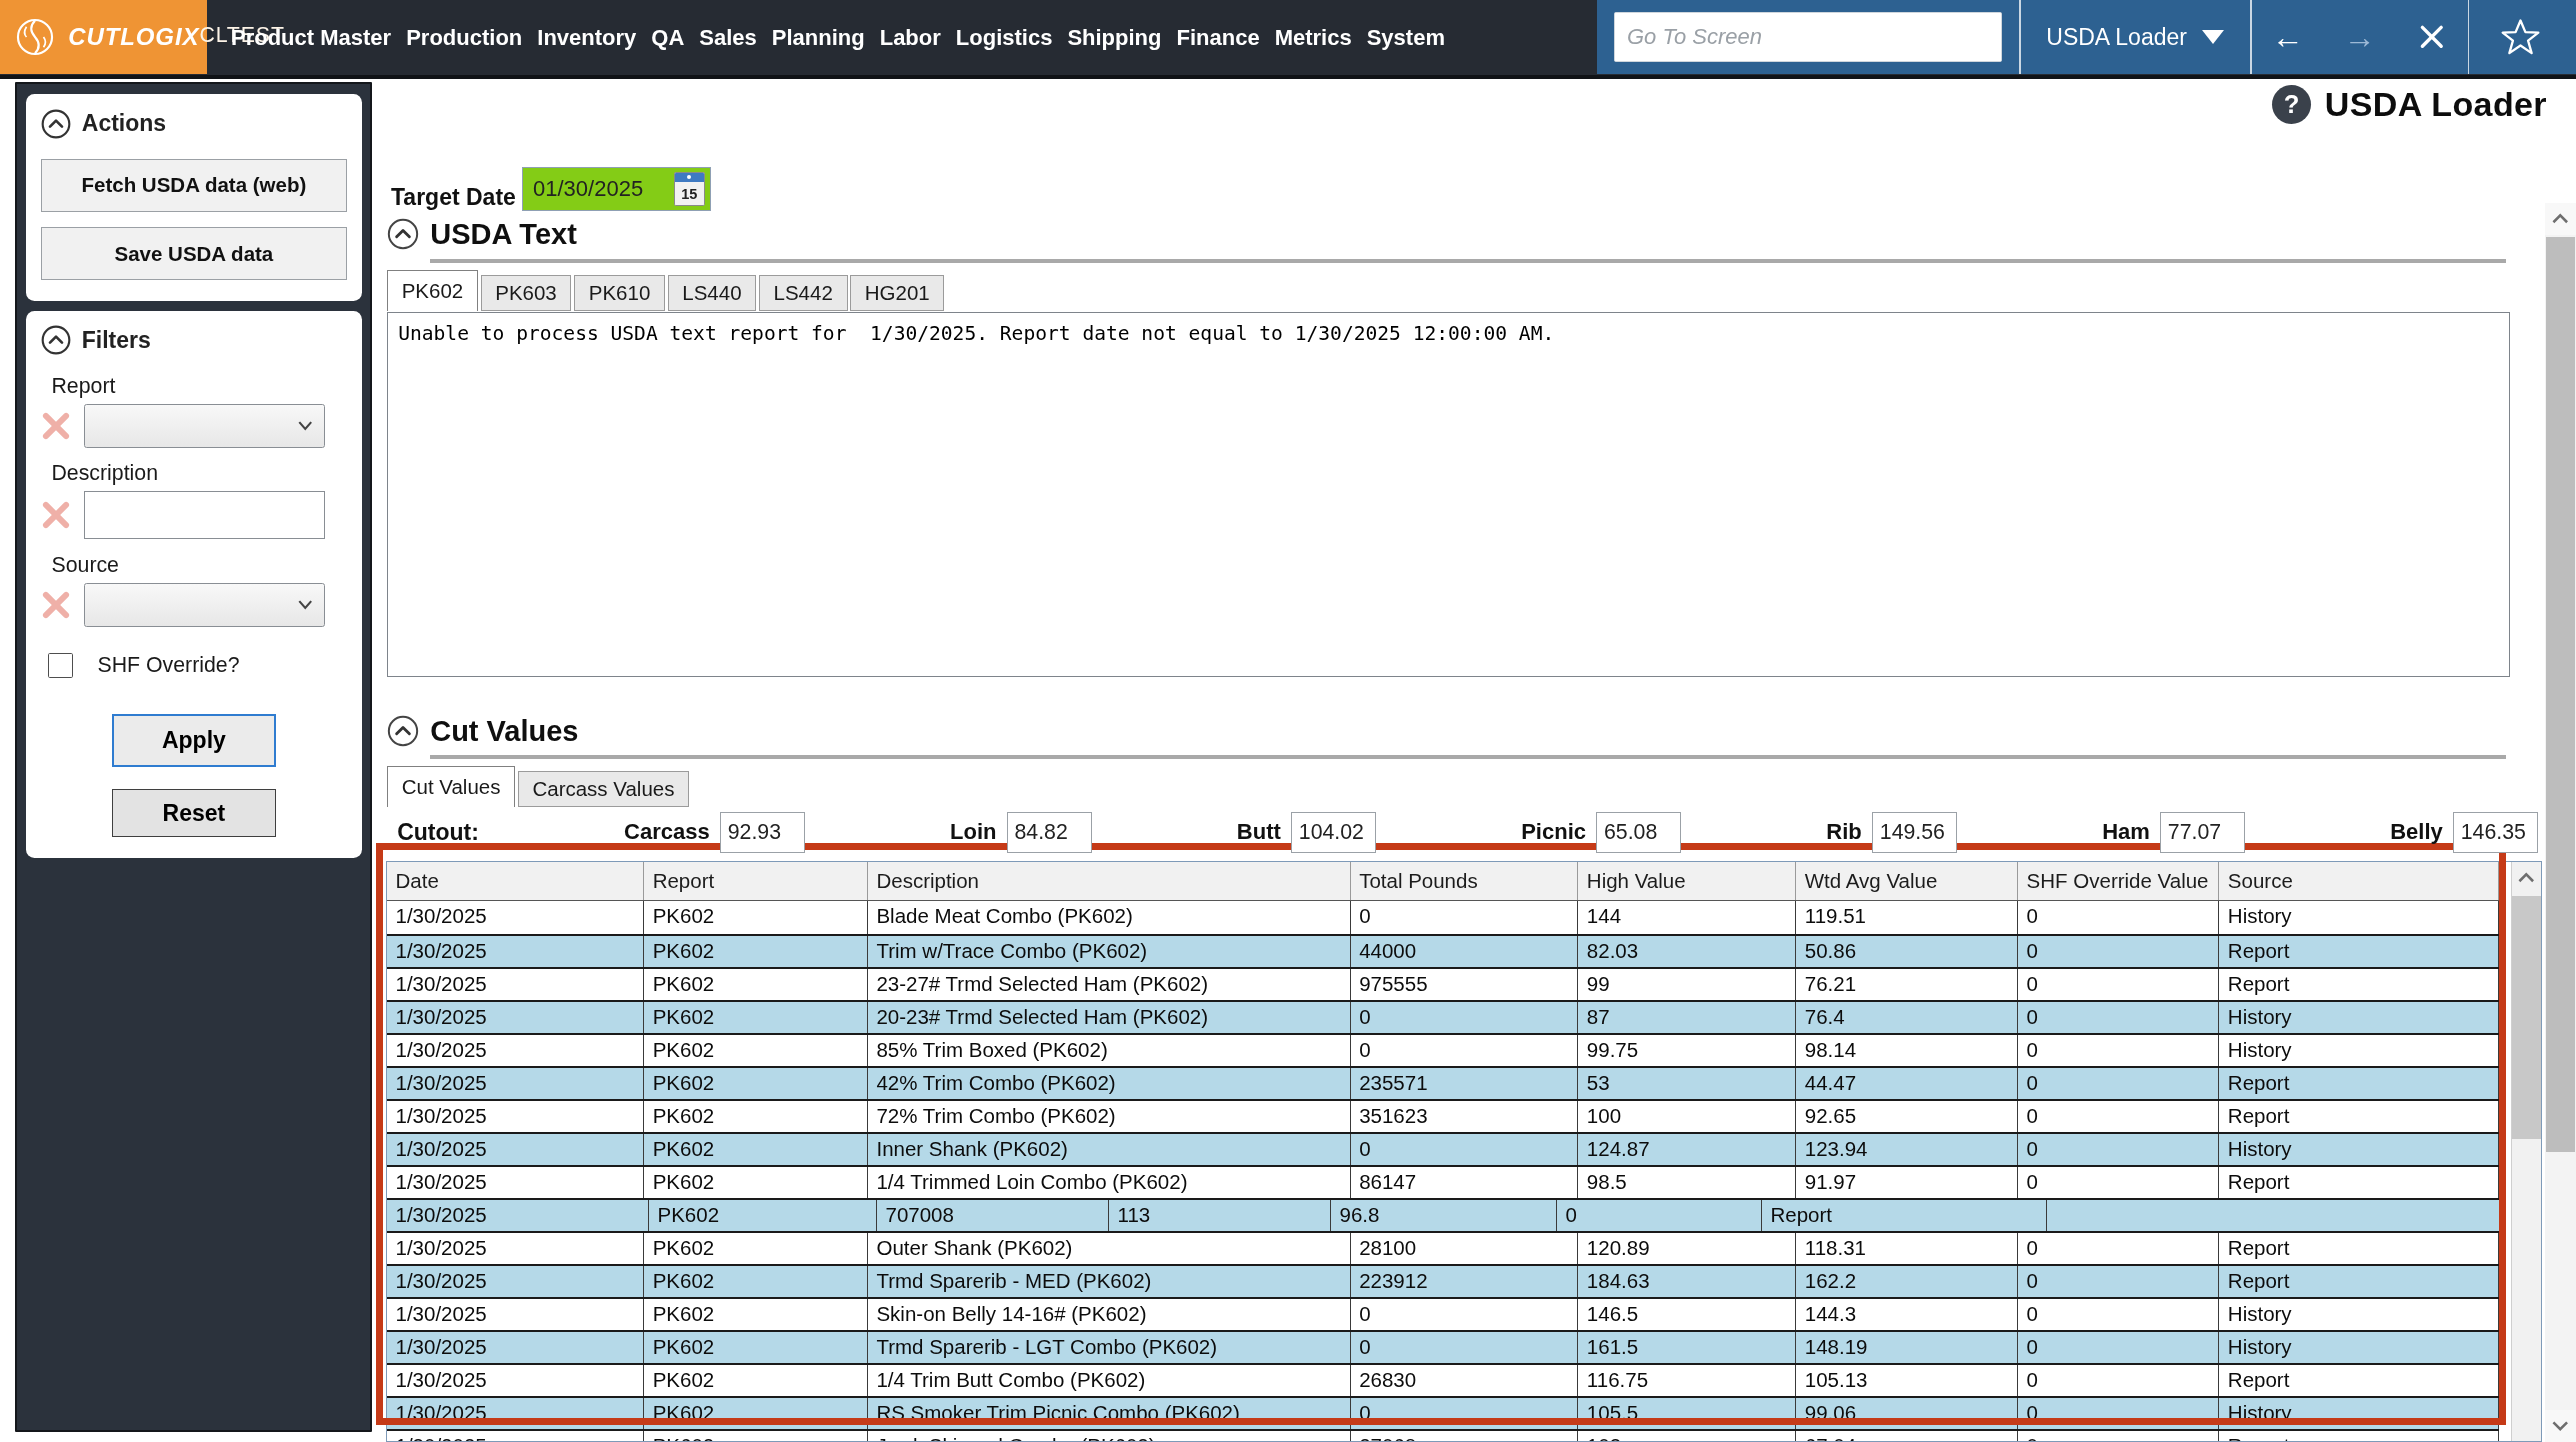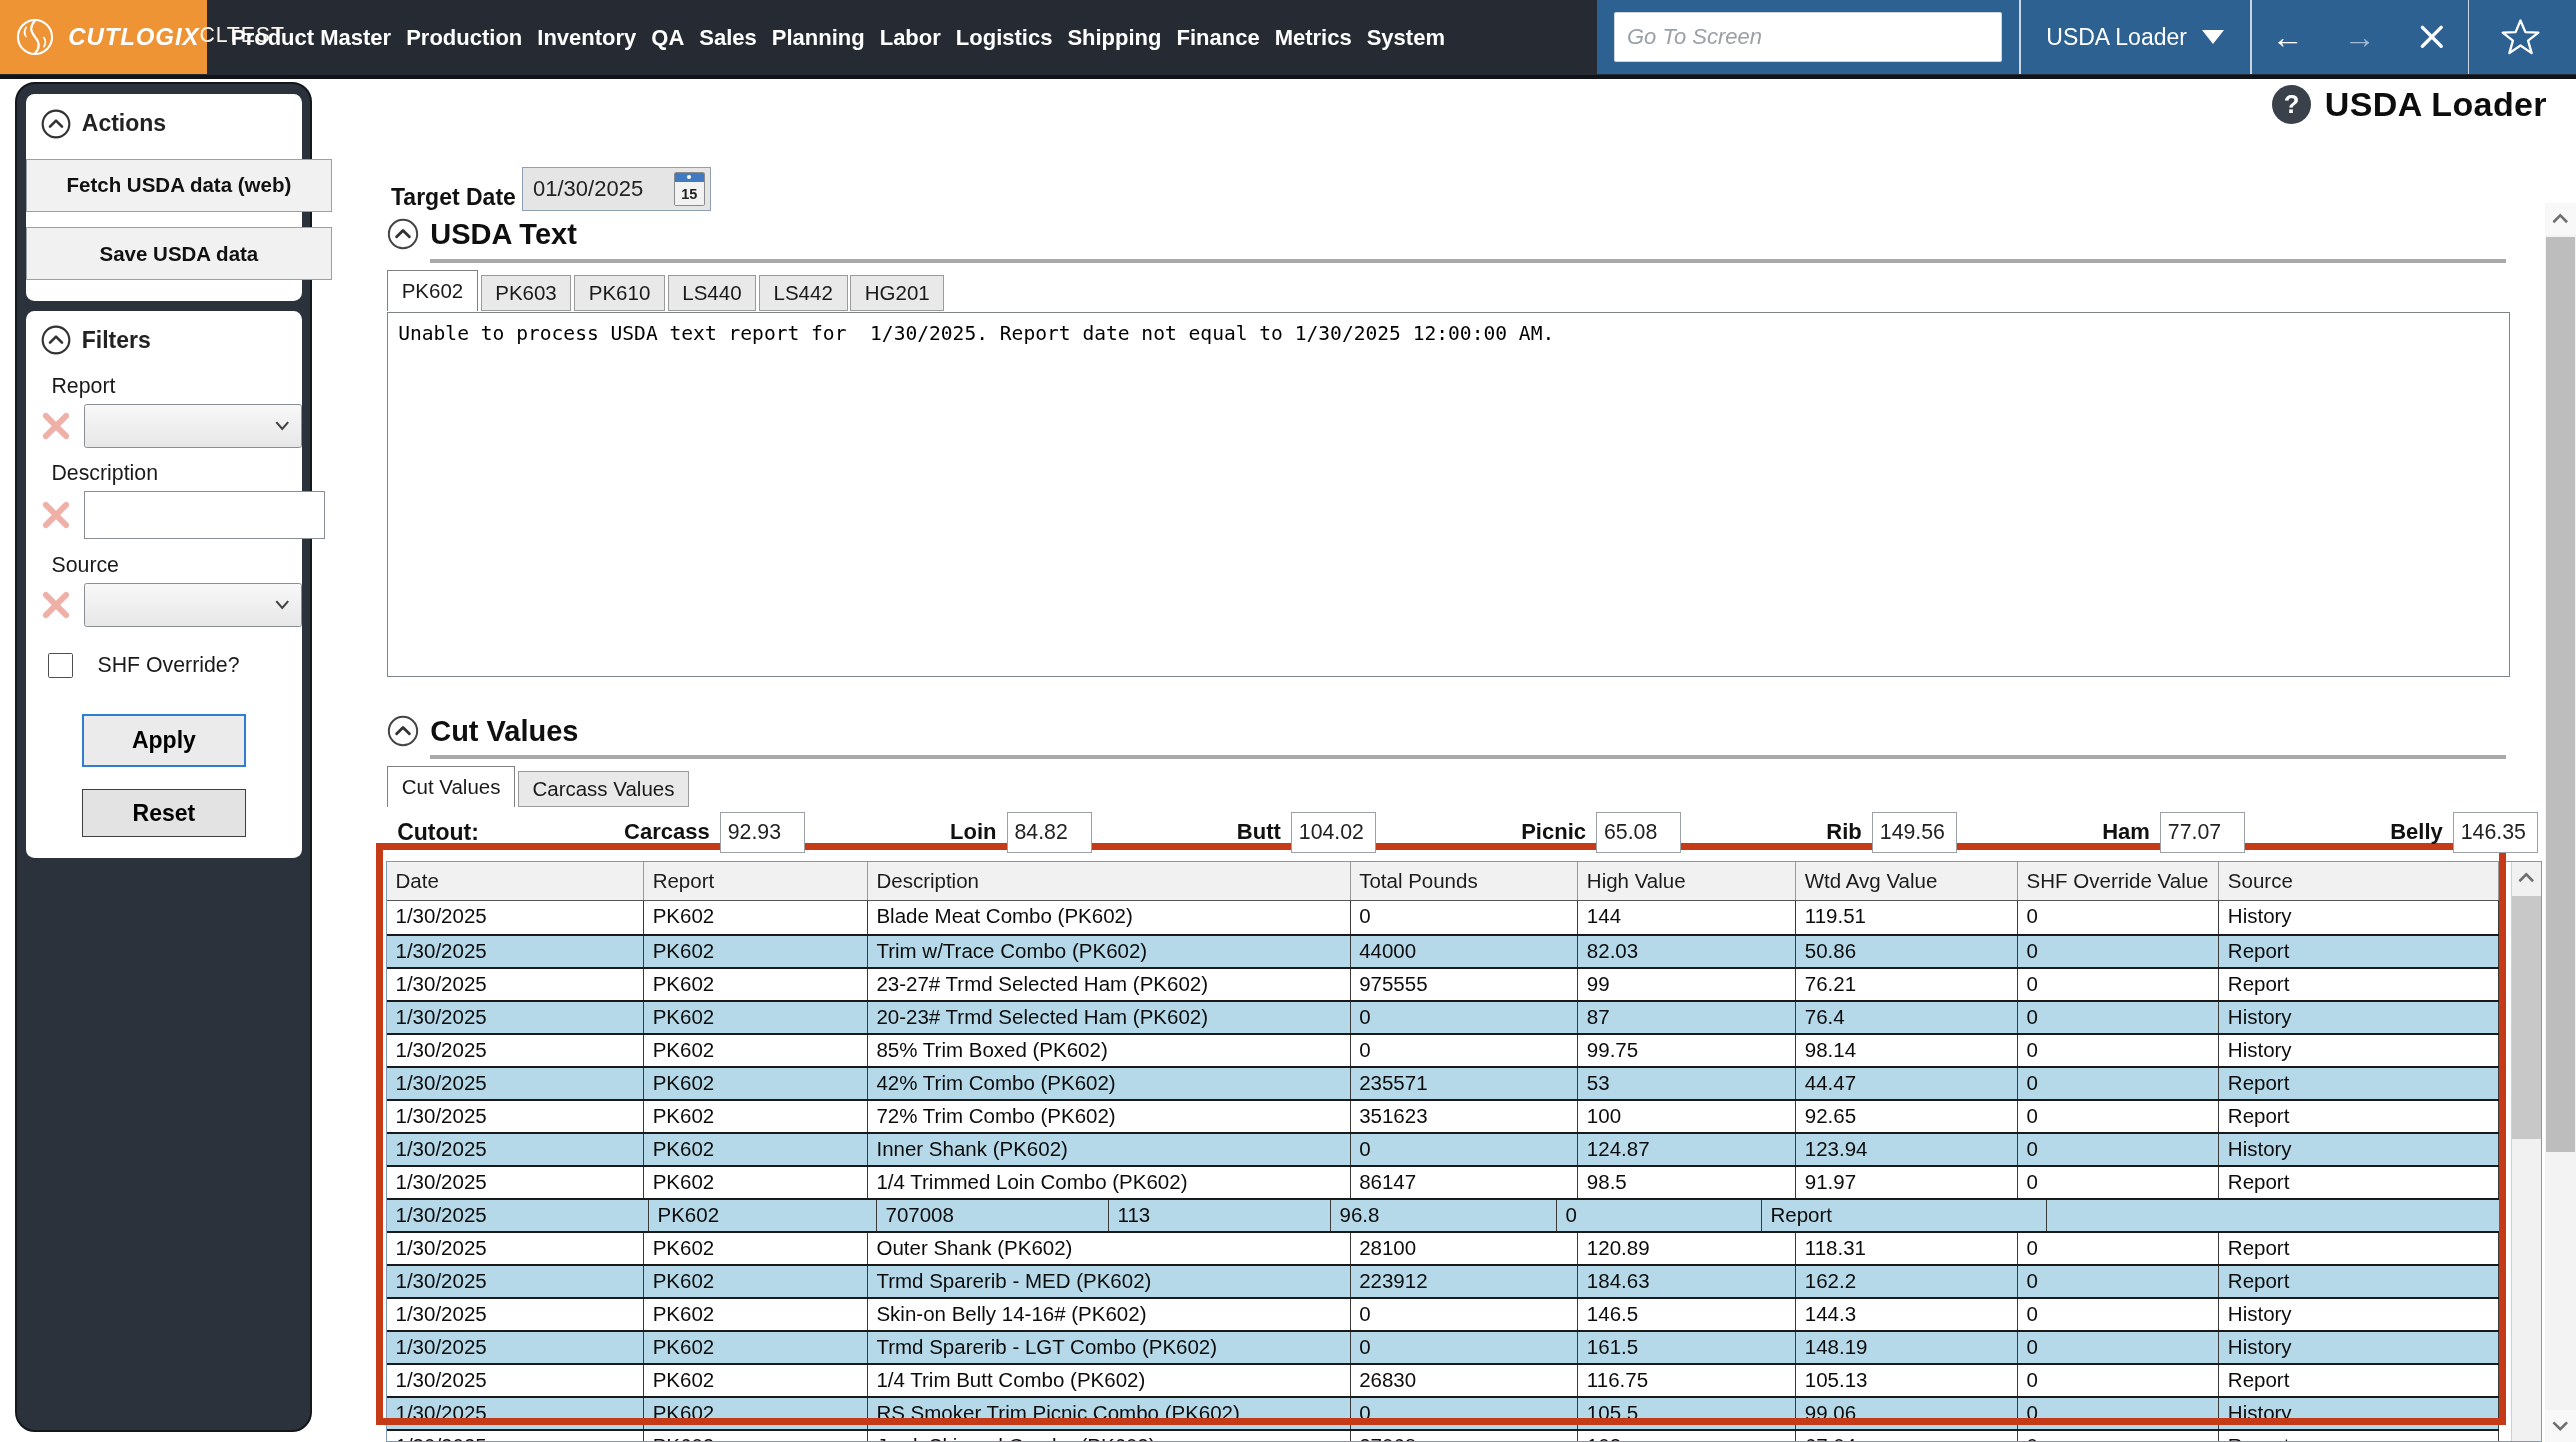--- a/index.html
+++ b/index.html
@@ -32,22 +32,22 @@
   .tb-btn.disabled { color:#9DB9D6; }
   #star-btn { width:102px; height:74px; display:flex; align-items:center; justify-content:center; cursor:pointer; }
 
   
   #page-title-row { position:absolute; top:85px; right:29px; display:flex; align-items:center; gap:13.7px; }
   #help-icon { width:39px; height:39px; border-radius:50%; background:#3A414B; color:#fff;
                font-size:25.6px; font-weight:bold; display:flex; align-items:center; justify-content:center; cursor:pointer; }
   #page-title { font-size:34px; font-weight:800; color:#0d0d0d; letter-spacing:0.4px; }
 
   
-  #sidebar { position:absolute; left:15.4px; top:82px; width:297px; height:1350px;
-             background:#2B323C; border:2.6px solid #14171B; border-radius:20px; }
+  #sidebar { position:absolute; left:15.4px; top:82px; width:357px; height:1350px;
+             background:#2B323C; border:2.6px solid #14171B; border-radius:1px; }
   .card { margin:10.2px 8.5px 0 8.5px; background:#fff; border-radius:8.5px; padding-bottom:20.5px; }
   .card-header { display:flex; align-items:center; gap:10.2px; padding:13.7px 0 3.4px 13.7px; }
   .card-title { font-size:23px; color:#222; font-weight:600; }
   .collapse-icon { cursor:pointer; display:flex; }
   .side-btn { display:block; width:306px; height:53px; margin:15.4px auto 0 auto;
               background:#F1F1F1; border:1.7px solid #9BA0A5; font-weight:bold; font-size:20.5px;
               color:#111; cursor:pointer; font-family:"Liberation Sans", sans-serif; }
   .flabel { margin:13.7px 0 5.1px 25.6px; font-size:21.3px; color:#1a1a1a; }
   .frow { display:flex; align-items:center; gap:12px; margin-left:13.7px; }
   .clear-x { cursor:pointer; display:flex; }
@@ -63,21 +63,21 @@
   #apply-btn { display:block; width:164px; height:53px; margin:36px auto 0 auto; background:#EBEBEB;
                border:2.6px solid #2F7CD0; font-weight:bold; font-size:23px; cursor:pointer;
                font-family:"Liberation Sans", sans-serif; }
   #reset-btn { display:block; width:164px; height:48px; margin:22px auto 0 auto; background:#E3E3E3;
                border:1.7px solid #3F3F3F; font-weight:bold; font-size:23px; cursor:pointer;
                font-family:"Liberation Sans", sans-serif; }
 
   
   #target-row { position:absolute; left:391px; top:167px; display:flex; align-items:flex-end; gap:6px; }
   #target-label { font-size:23px; font-weight:bold; color:#111; }
-  #date-box { width:189px; height:44px; border:1.7px solid #8FA0B4; background:#e5e5e5;
+  #date-box { width:189px; height:44px; border:1.7px solid #8FA0B4; background:#84cc16;
               display:flex; align-items:center; justify-content:space-between; padding:0 5.1px 0 10.2px; }
   #date-value { font-size:22px; color:#222; }
   #cal-btn { width:31px; height:34px; background:#F2F2F2; border:0.9px solid #8a8a8a;
              border-radius:1.7px; cursor:pointer; position:relative; overflow:hidden; }
   #cal-btn .cal-top { height:8.5px; background:#3F7AC2; position:relative; }
   #cal-btn .cal-top::after { content:""; position:absolute; left:12px; top:1.7px; width:4.3px; height:4.3px;
                              border-radius:50%; background:#fff; }
   #cal-btn .cal-day { font-size:14.5px; font-weight:bold; color:#222; text-align:center; line-height:24px; }
 
   .section-header { position:absolute; display:flex; align-items:center; gap:10.2px; }

